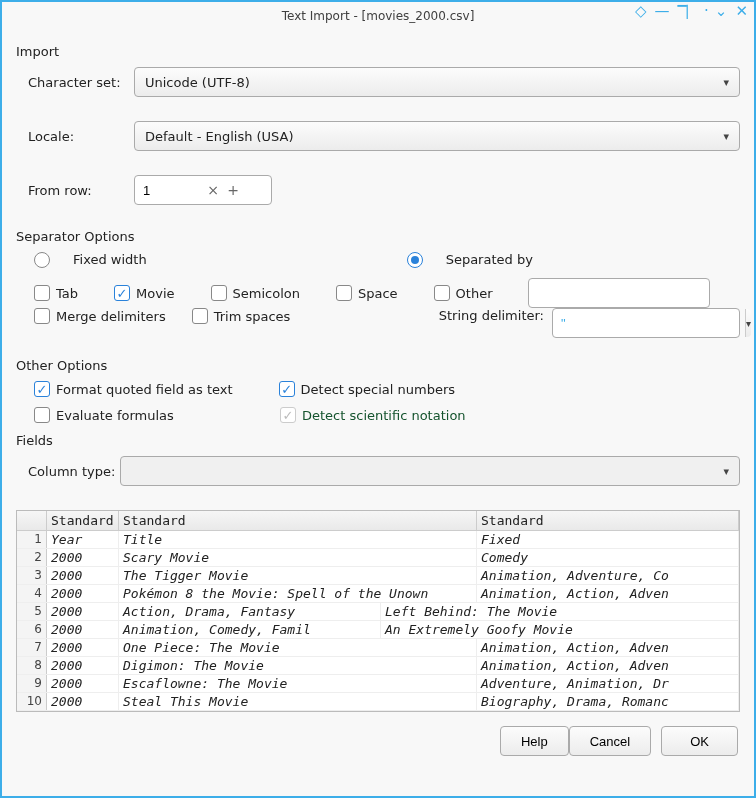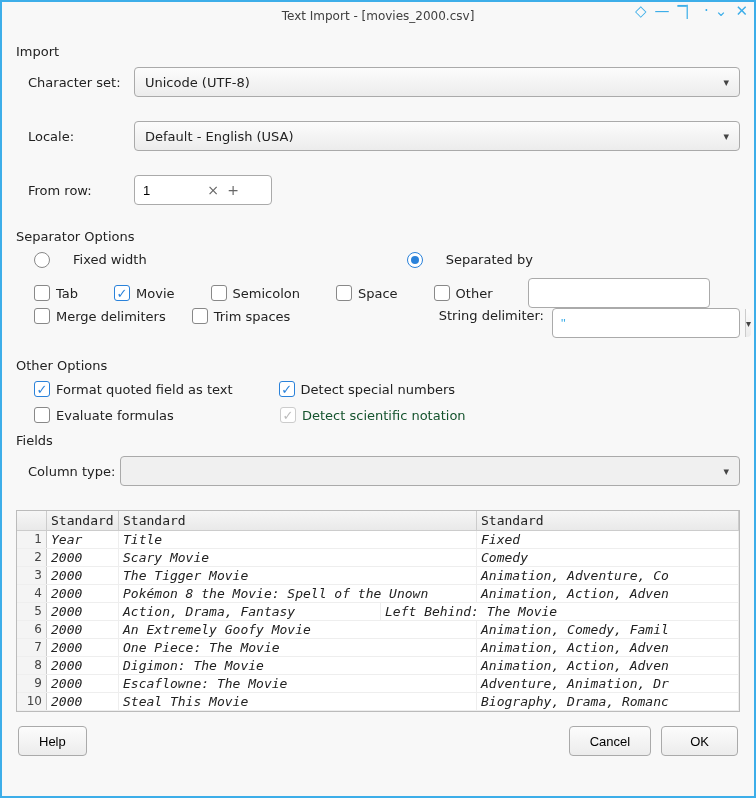--- a/index.html
+++ b/index.html
@@ -42,21 +42,21 @@
 .preview-header { display: flex; background: linear-gradient(#f6f6f6,#e9e9e9); border-bottom: 1px solid #ccc; }
 .preview-header .rownum { width: 30px; border-right: 1px solid #ccc; }
 .preview-header .col { padding: 2px 4px; border-right: 1px solid #ccc; overflow: hidden; white-space: nowrap; }
 .preview-body { max-height: 190px; overflow: hidden; }
 .preview-row { display: flex; border-bottom: 1px solid #eee; }
 .preview-row .rownum { width: 30px; text-align: right; padding: 1px 4px 1px 0; border-right: 1px solid #ccc; background: #f4f4f4; font-family: "DejaVu Sans", sans-serif; font-size: 12px; color: #444; }
 .preview-row .cell { padding: 1px 4px; border-right: 1px solid #eee; overflow: hidden; white-space: nowrap; font-style: italic; }
 .col-a { width: 72px; }
 .col-b { width: 358px; }
 .col-c { flex: 1; }
-.buttons { display: flex; justify-content: space-between; margin-top: 14px; padding: 0 2px; }
+.buttons { display: flex; justify-content: flex-end; margin-top: 14px; padding: 0 2px; }
 .btn { height: 30px; padding: 0 20px; border: 1px solid #aaa; border-radius: 4px; background: linear-gradient(#fcfcfc,#ececec); font-size: 13px; cursor: pointer; display: inline-flex; align-items: center; }
 .btn-group-right { display: flex; gap: 10px; }
 .other-input { width: 182px; }
 .delim-combo { width: 188px; }
 .sep-row2 { display: flex; align-items: flex-start; padding-left: 18px; margin-bottom: 20px; gap: 8px; }
 .other-opts-row { display: flex; align-items: center; padding-left: 18px; margin-bottom: 10px; gap: 28px; }
 </style>
 </head>
 <body>
 
@@ -228,22 +228,22 @@
           </div>
           <div class="preview-row">
             <div class="rownum">5</div>
             <div class="cell col-a">2000</div>
             <div class="cell col-c">Action, Drama, Fantasy</div>
             <div class="cell col-b">Left Behind: The Movie</div>
           </div>
           <div class="preview-row">
             <div class="rownum">6</div>
             <div class="cell col-a">2000</div>
+            <div class="cell col-c">Animation, Comedy, Famil</div>
             <div class="cell col-b">An Extremely Goofy Movie</div>
-            <div class="cell col-c">Animation, Comedy, Famil</div>
           </div>
           <div class="preview-row">
             <div class="rownum">7</div>
             <div class="cell col-a">2000</div>
             <div class="cell col-b">One Piece: The Movie</div>
             <div class="cell col-c">Animation, Action, Adven</div>
           </div>
           <div class="preview-row">
             <div class="rownum">8</div>
             <div class="cell col-a">2000</div>

